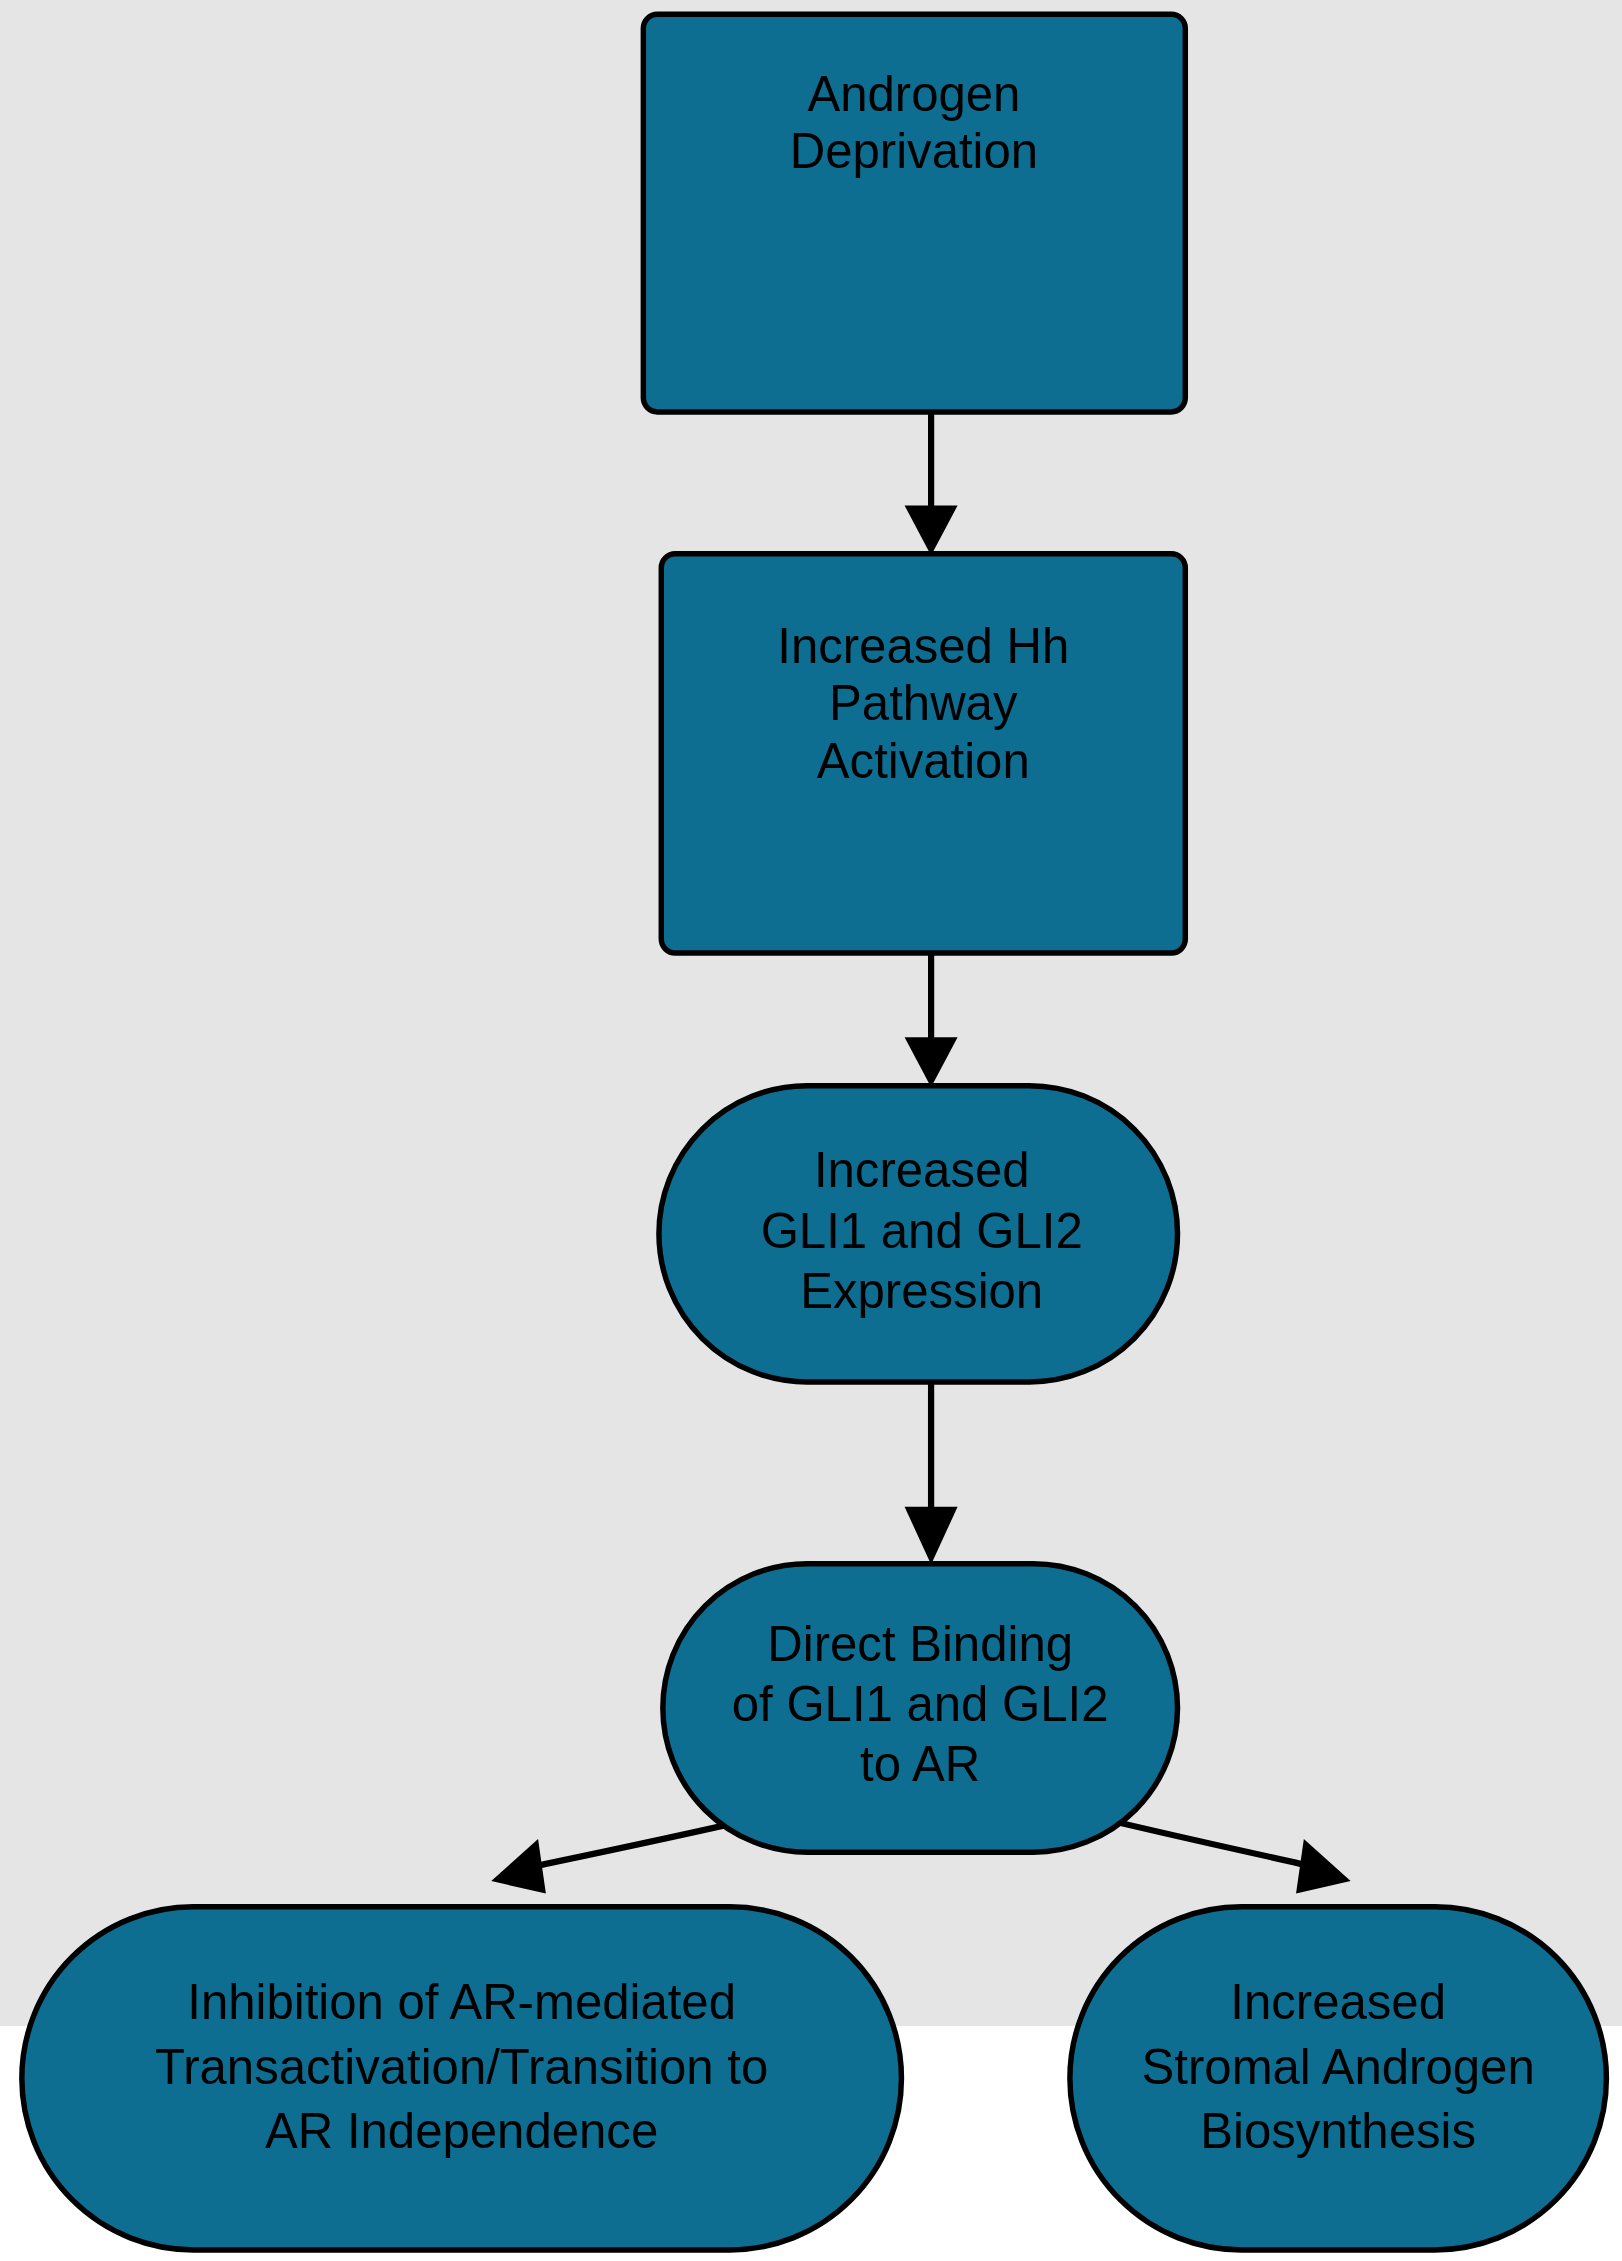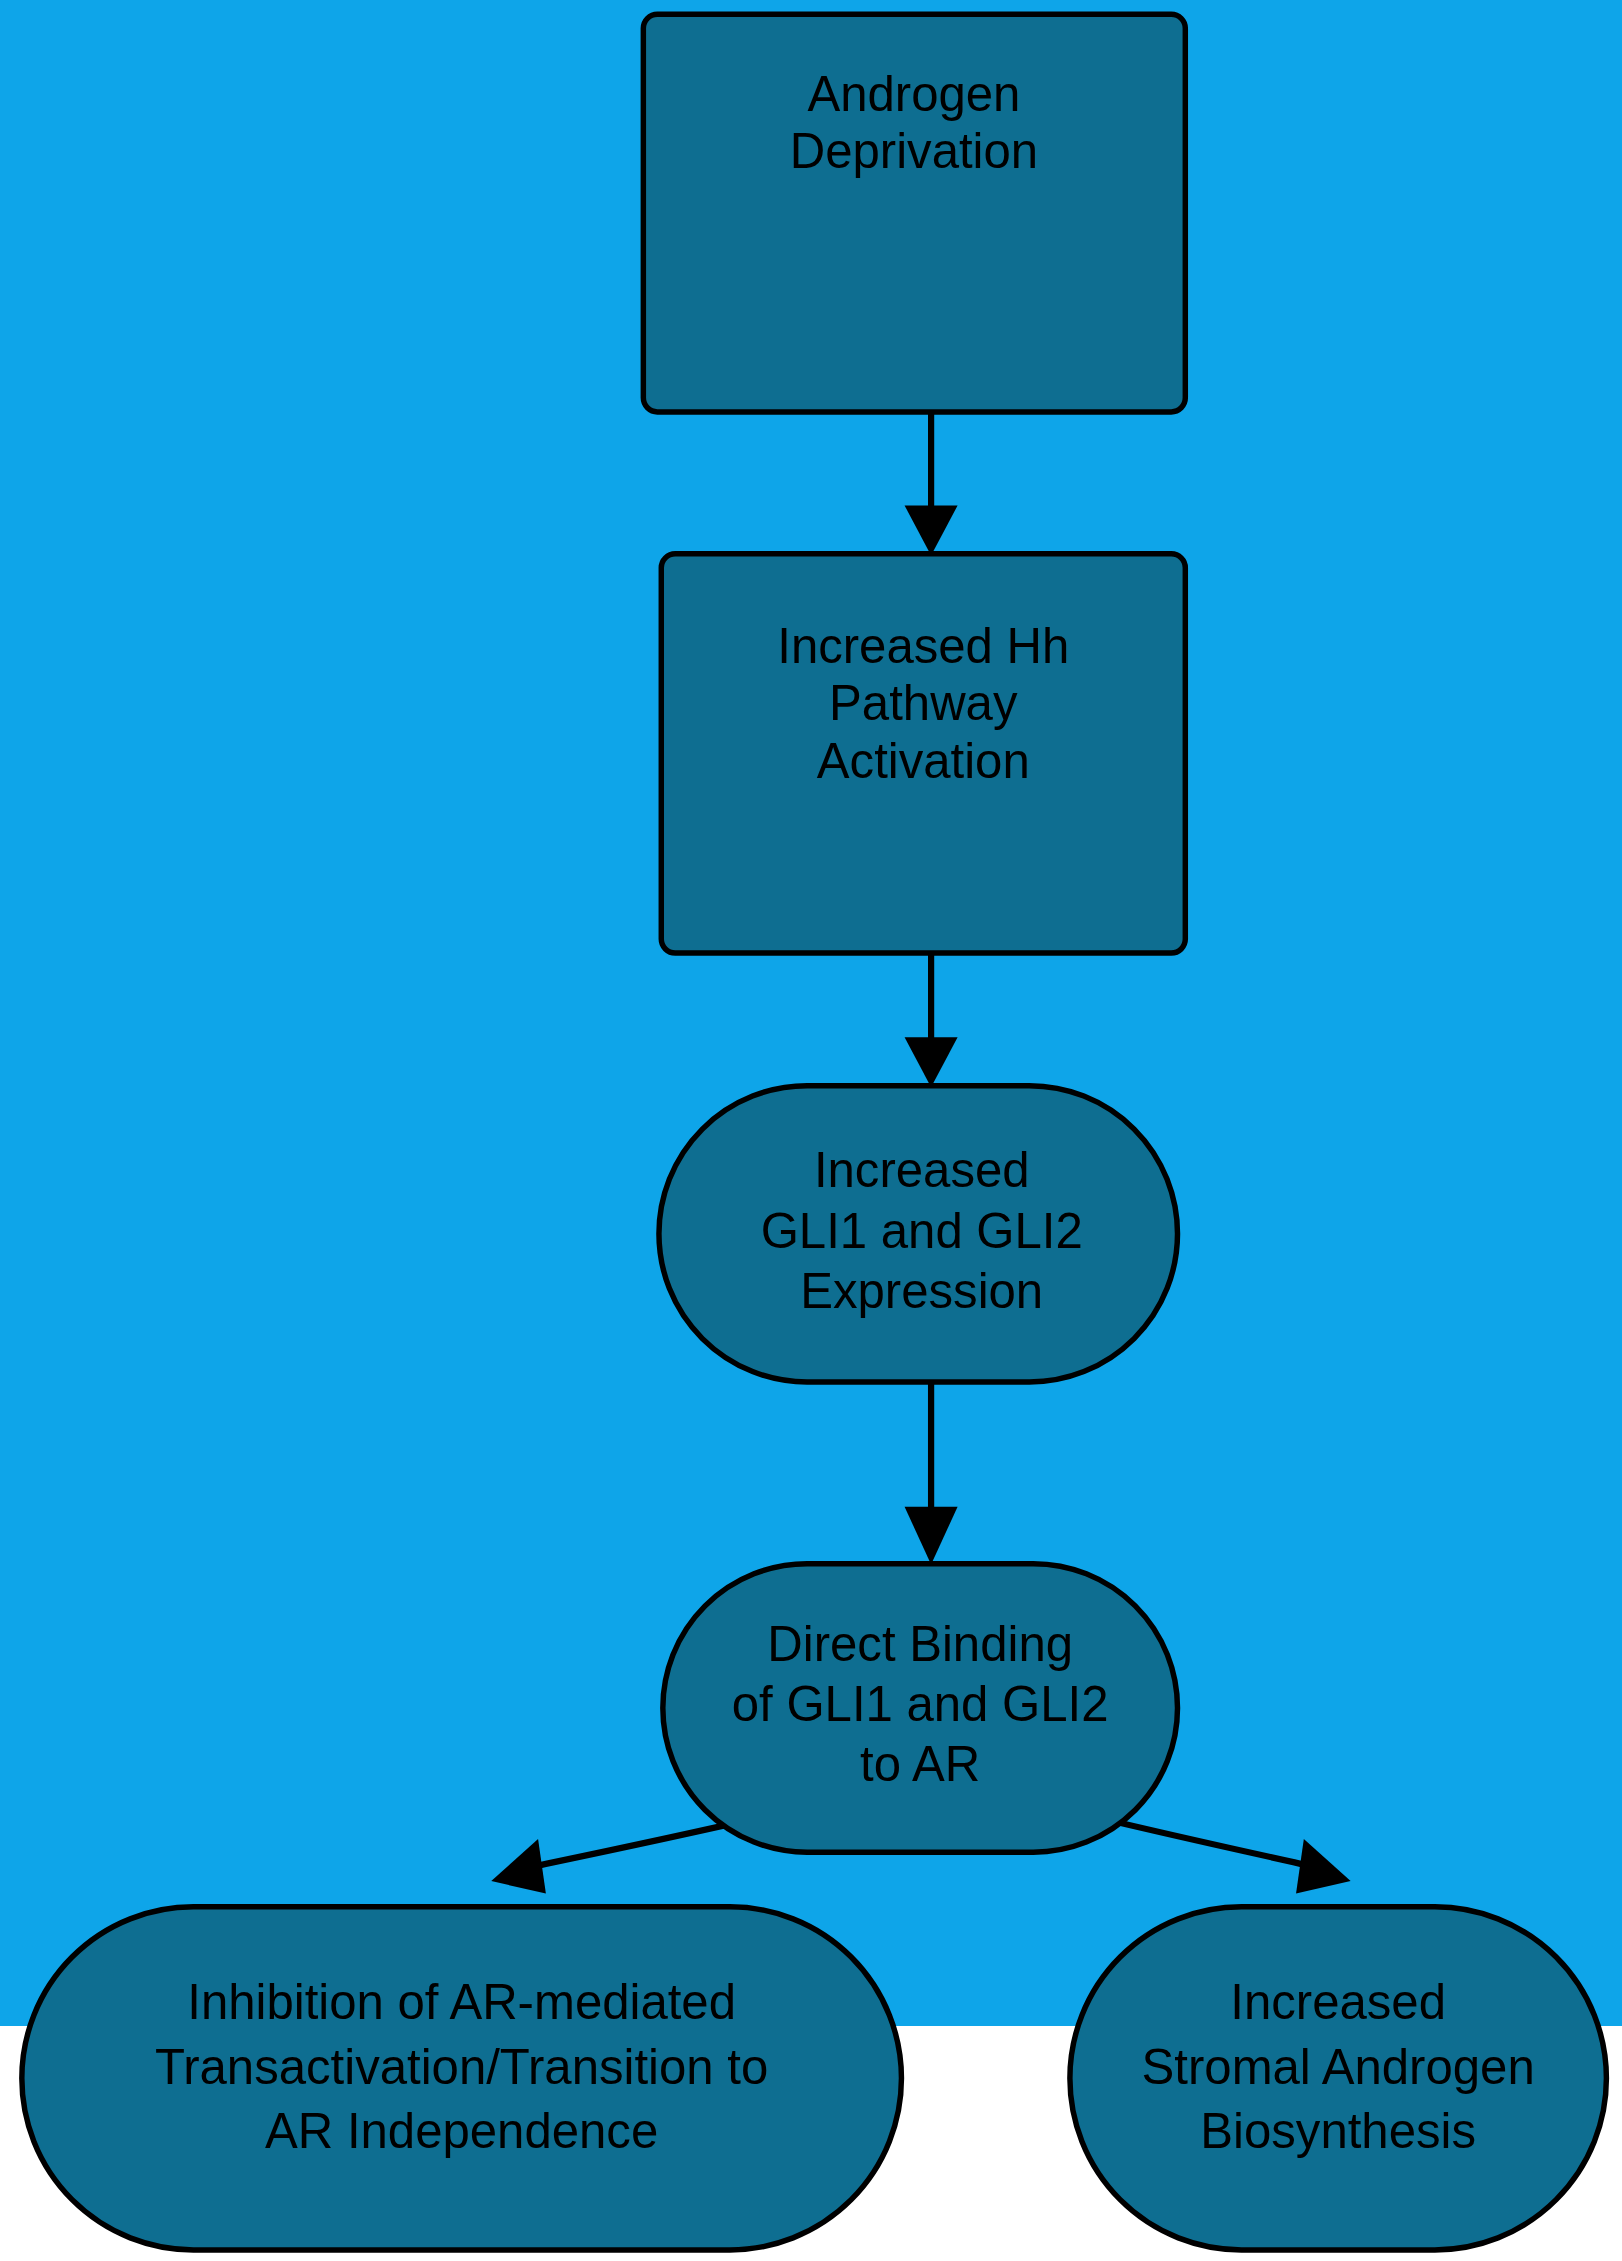--- a/index.html
+++ b/index.html
@@ -10,21 +10,21 @@
   body {
     width: 1622px;
     height: 2261px;
     font-family: "Liberation Sans", sans-serif;
     overflow: hidden;
   }
   #flowchart-root {
     position: relative;
     width: 1622px;
     height: 2026px;
-    background: #0ea5e9;
+    background: #e5e5e5;
   }
   svg.diagram {
     display: block;
     width: 1622px;
     height: 2261px;
   }
   .node-shape {
     stroke: #000000;
     stroke-width: 7;
   }

